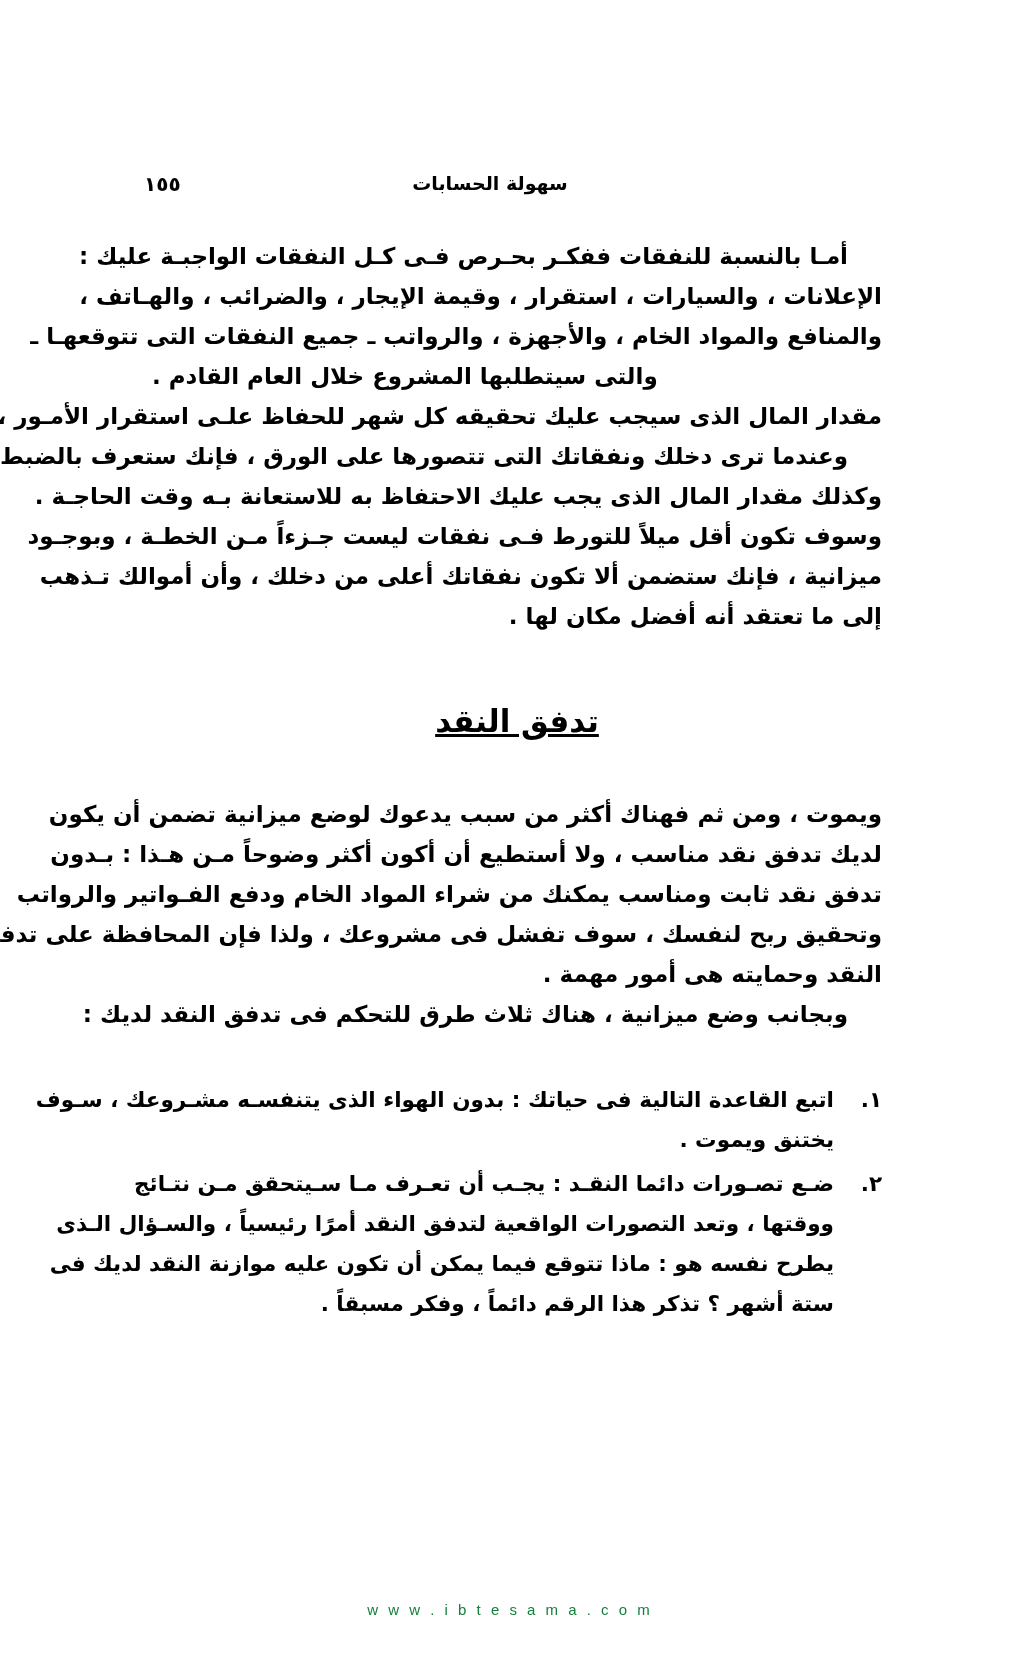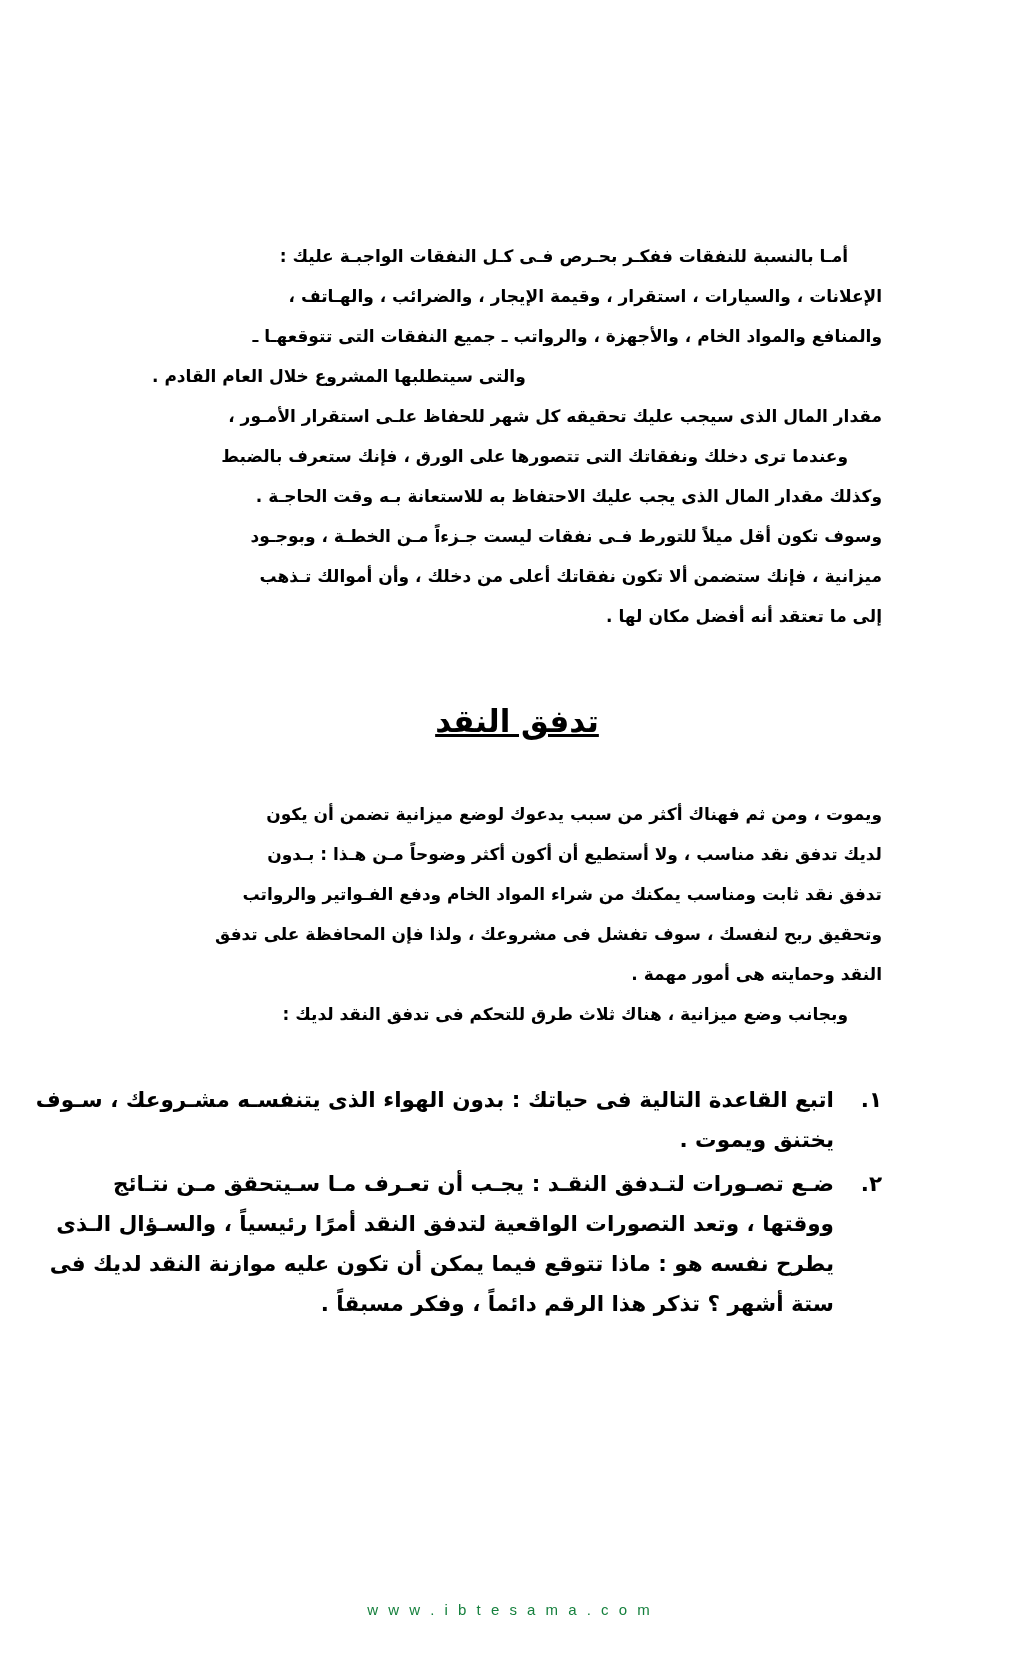--- a/index.html
+++ b/index.html
@@ -51,21 +51,21 @@
     position: absolute;
     top: 236px;
     right: 138px;
     width: 730px;
     direction: rtl;
     text-align: justify;
   }
 
   .line {
     display: block;
-    font-size: 17px;
+    font-size: 23px;
     line-height: 40px;
     font-weight: bold;
     white-space: nowrap;
   }
   .line.right { text-align: right; }
   .line.left-end { text-align: left; }
   .line.indent-first { padding-right: 34px; }
   .spacer-md { height: 46px; }
   .spacer-lg { height: 58px; }
 
@@ -120,20 +120,24 @@
     color: #c9a227;
     direction: ltr;
     font-family: "Liberation Sans", sans-serif;
   }
 </style>
 </head>
 <body>
 
 <div class="page">
 
+  <div class="running-head">
+    <span class="folio">١٥٥</span>
+    <span class="book-title">سهولة الحسابات</span>
+  </div>
 
   <div class="content">
 
     <div>
       <span class="line indent-first">أمـا بالنسبة للنفقات ففكـر بحـرص فـى كـل النفقات الواجبـة عليك :</span>
       <span class="line">الإعلانات ، والسيارات ، استقرار ، وقيمة الإيجار ، والضرائب ، والهـاتف ،</span>
       <span class="line">والمنافع والمواد الخام ، والأجهزة ، والرواتب ـ جميع النفقات التى تتوقعهـا ـ</span>
       <span class="line left-end">والتى سيتطلبها المشروع خلال العام القادم .</span>
     </div>
 
@@ -170,21 +174,21 @@
       <li class="list-item">
         <span class="list-marker">١.</span>
         <span class="list-body">
           <span class="line">اتبع القاعدة التالية فى حياتك : بدون الهواء الذى يتنفسـه مشـروعك ، سـوف</span>
           <span class="line right">يختنق ويموت .</span>
         </span>
       </li>
       <li class="list-item">
         <span class="list-marker">٢.</span>
         <span class="list-body">
-          <span class="line">ضـع تصـورات لتـدفق النقـد : يجـب أن تعـرف مـا سـيتحقق مـن نتـائج</span>
+          <span class="line">ضـع تصـورات دائما النقـد : يجـب أن تعـرف مـا سـيتحقق مـن نتـائج</span>
           <span class="line">ووقتها ، وتعد التصورات الواقعية لتدفق النقد أمرًا رئيسياً ، والسـؤال الـذى</span>
           <span class="line">يطرح نفسه هو : ماذا تتوقع فيما يمكن أن تكون عليه موازنة النقد لديك فى</span>
           <span class="line right">ستة أشهر ؟ تذكر هذا الرقم دائماً ، وفكر مسبقاً .</span>
         </span>
       </li>
     </ol>
 
   </div>
 
   <div class="footer-url" style="color: #15803d;">w w w . i b t e s a m a . c o m</div>

